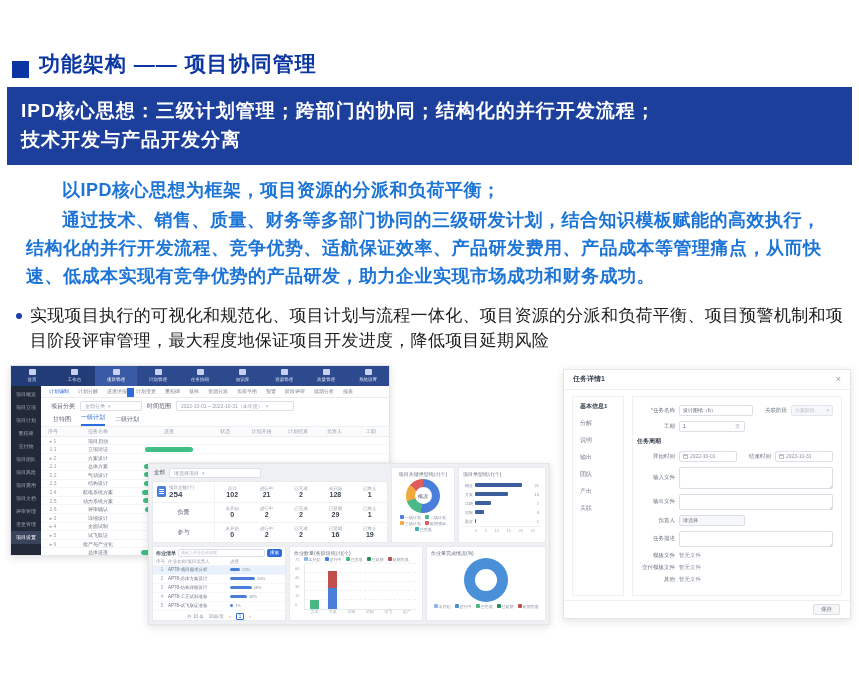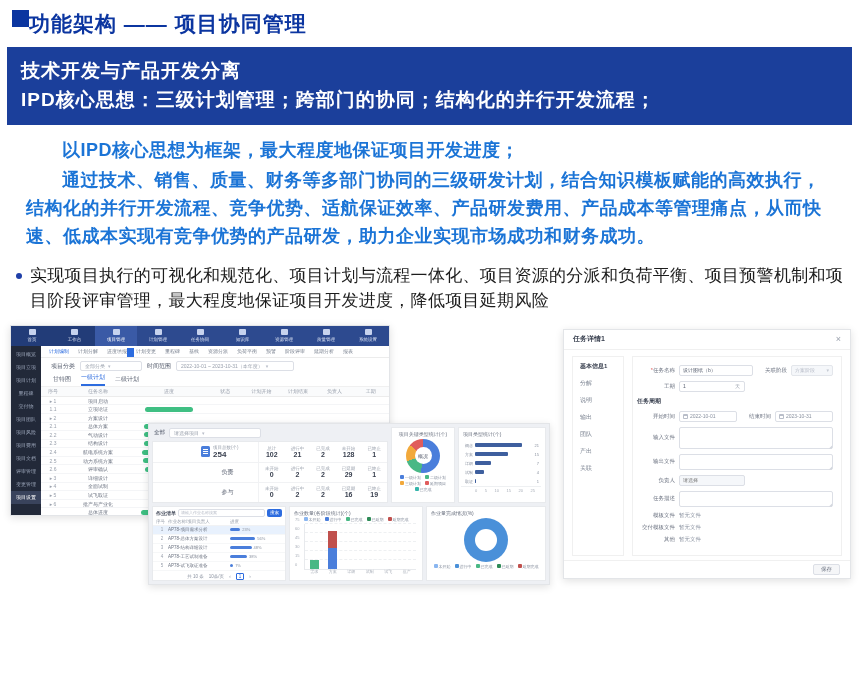--- a/index.html
+++ b/index.html
@@ -1,20 +1,20 @@
 <!DOCTYPE html>
 <html><head>
 <meta charset="utf-8">
 <style>
   * { box-sizing: border-box; margin: 0; padding: 0; }
   html,body { width: 859px; height: 700px; background:#fff; overflow:hidden;
     font-family:"Liberation Sans","DejaVu Sans",sans-serif; }
 
   
-  .slide-title { display:flex; align-items:flex-start; padding:10px 0 0 12px; }
+  .slide-title { display:flex; align-items:flex-end; gap:10px; padding:10px 0 0 12px;margin-top:40px; }
   .title-square { width:17px; height:17px; background:#0b35a0; }
   .title-text { font-size:21px; font-weight:bold; color:#0b35a0; letter-spacing:1px; }
 
   .banner { margin:9px 7px 0 7px; background:#1b3f9b; color:#fff; padding:9px 14px 10px 14px;
     font-size:19px; font-weight:bold; line-height:1.55; letter-spacing:1px; }
 
   .blue-paras { margin:12px 22px 0 26px; color:#1b74d6; font-size:18px; font-weight:600;
     line-height:1.55; letter-spacing:0.5px; }
   .blue-paras p { text-indent:2em; margin-bottom:2px; }
 
@@ -70,21 +70,21 @@
 
   
   .shot.dash { left:148px; top:100px; width:402px; height:162px; z-index:2;
     background:#eef0f4; padding:3px; display:flex; flex-direction:column; gap:3px; }
   .card { background:#fff; border:1px solid #e8eaed; }
   .card-title { font-size:5px; color:#6b7280; padding:3px 4px 1px 4px; white-space:nowrap; overflow:hidden; }
   .dash-top { display:flex; gap:3px; height:76px; }
   .dash-left { width:236px; display:flex; flex-direction:column; gap:2px; }
   .dash-filter { height:12px; display:flex; align-items:center; gap:4px; padding-left:2px; }
   .stats-card { flex:1; display:grid; grid-template-rows:repeat(3,1fr); }
-  .stats-row { display:grid; grid-template-columns:62px repeat(5,1fr); border-top:1px solid #f1f2f4;padding-left:44px; }
+  .stats-row { display:grid; grid-template-columns:62px repeat(5,1fr); border-top:1px solid #f1f2f4; }
   .stats-row:first-child { border-top:none; }
   .stats-head-cell { display:flex; align-items:center; gap:3px; padding-left:4px; border-right:1px solid #f1f2f4; }
   .doc-ico { width:9px; height:11px; background:#4a7edb; border-radius:1.5px; position:relative; flex:none; }
   .doc-ico::after { content:""; position:absolute; left:2px; top:3px; width:5px; height:1px;
     background:#fff; box-shadow:0 2px 0 #fff, 0 4px 0 #fff; }
   .stats-head-txt { display:flex; flex-direction:column; }
   .stats-label { font-size:4.5px; color:#9aa1ad; white-space:nowrap; }
   .stats-value { font-size:8px; font-weight:bold; color:#3a4150; }
   .stats-rowlabel { display:flex; align-items:center; justify-content:center; font-size:6px;
     color:#596070; border-right:1px solid #f1f2f4; }
@@ -174,26 +174,26 @@
 </style>
 </head>
 <body>
 
 <header class="slide-title">
   <span class="title-square"></span>
   <span class="title-text">功能架构 —— 项目协同管理</span>
 </header>
 
 <div class="banner">
+  <div>IPD核心思想：三级计划管理；跨部门的协同；结构化的并行开发流程；</div>
   <div>技术开发与产品开发分离</div>
-  <div>IPD核心思想：三级计划管理；跨部门的协同；结构化的并行开发流程；</div>
 </div>
 
 <div class="blue-paras">
-  <p>以IPD核心思想为框架，最大程度地保证项目开发进度；</p>
+  <p>以IPD核心思想为框架，项目资源的分派和负荷平衡；</p>
   <p>通过技术、销售、质量、财务等多部门协同的三级研发计划，结合知识模板赋能的高效执行，结构化的并行开发流程、竞争优势、适航保证效率、产品研发费用、产品成本等管理痛点，从而快速、低成本实现有竞争优势的产品研发，助力企业实现市场成功和财务成功。</p>
 </div>
 
 <ul class="bullets" id="bullet-list">
     <li>实现项目执行的可视化和规范化、项目计划与流程一体化、项目资源的分派和负荷平衡、项目预警机制和项目阶段评审管理，最大程度地保证项目开发进度，降低项目延期风险</li>
   </ul>
 
 <div class="screens">
 
   <section class="shot app">

